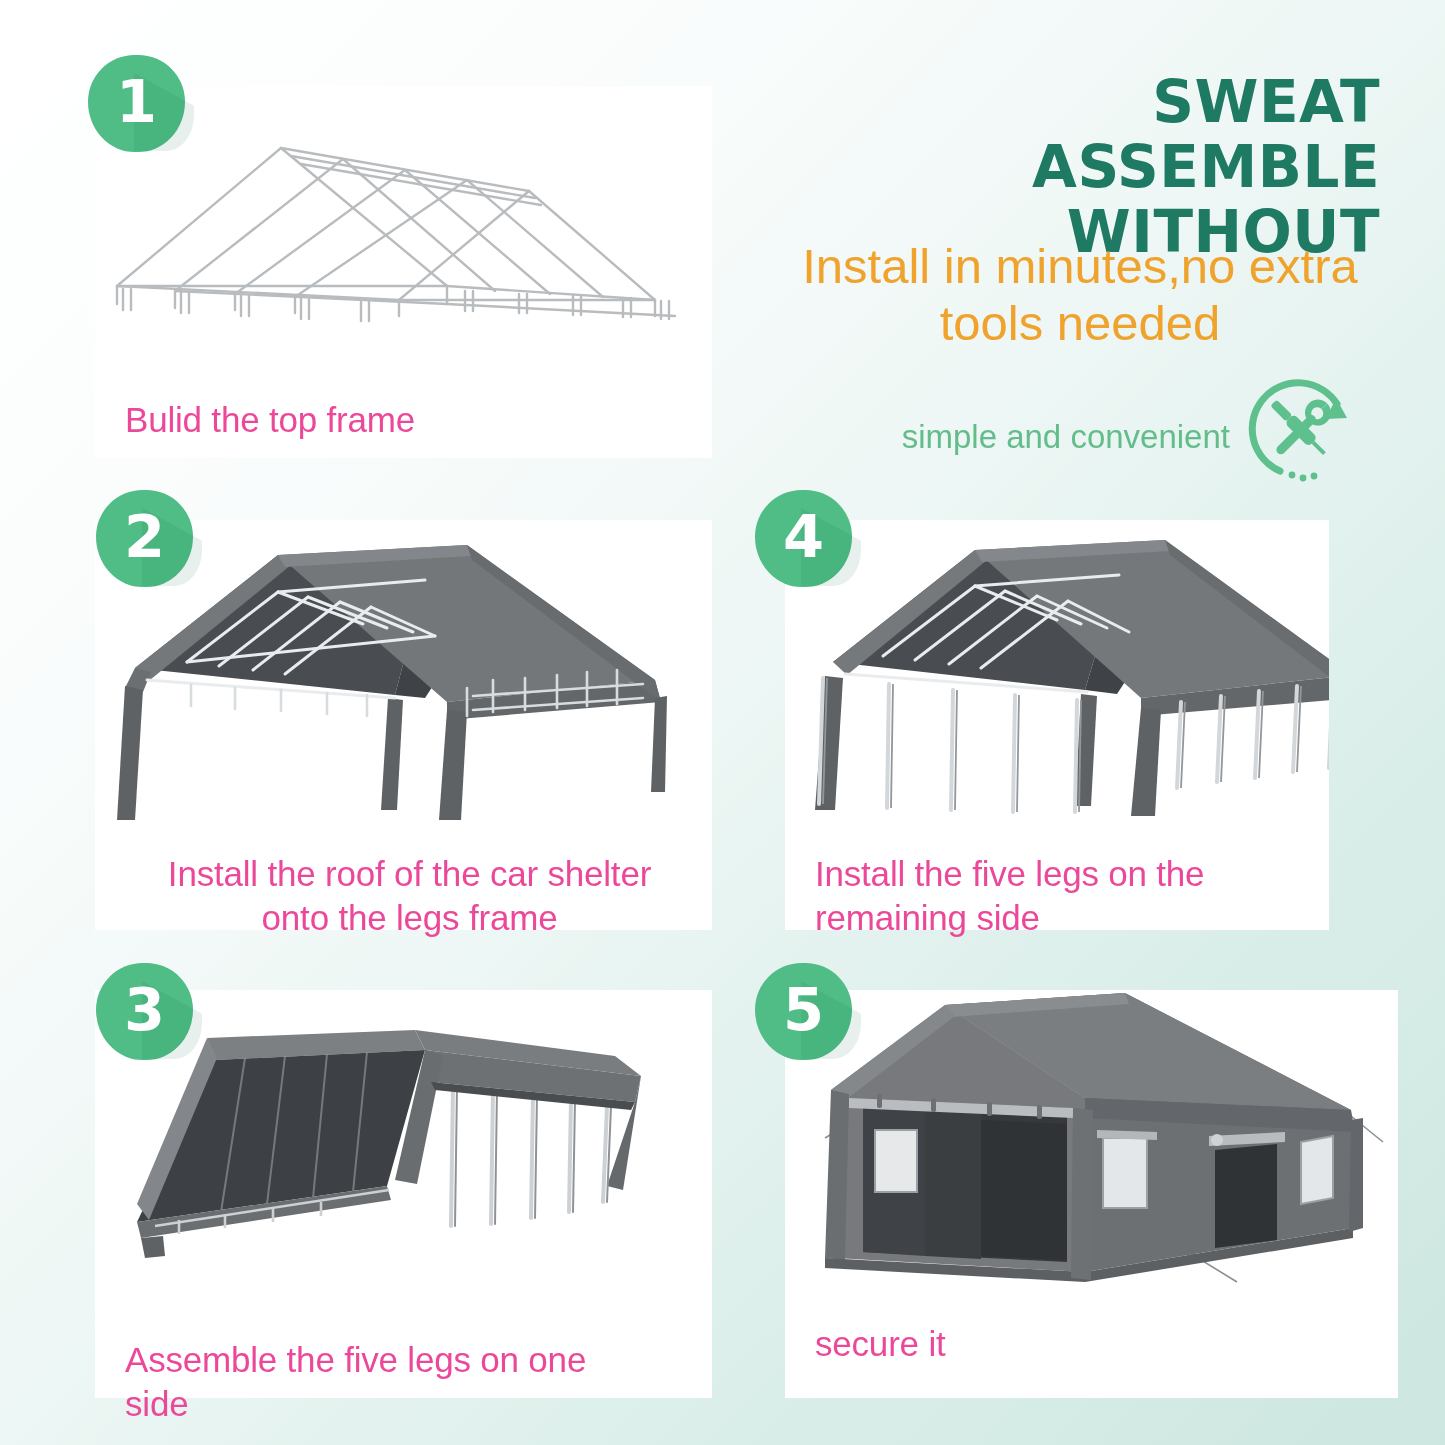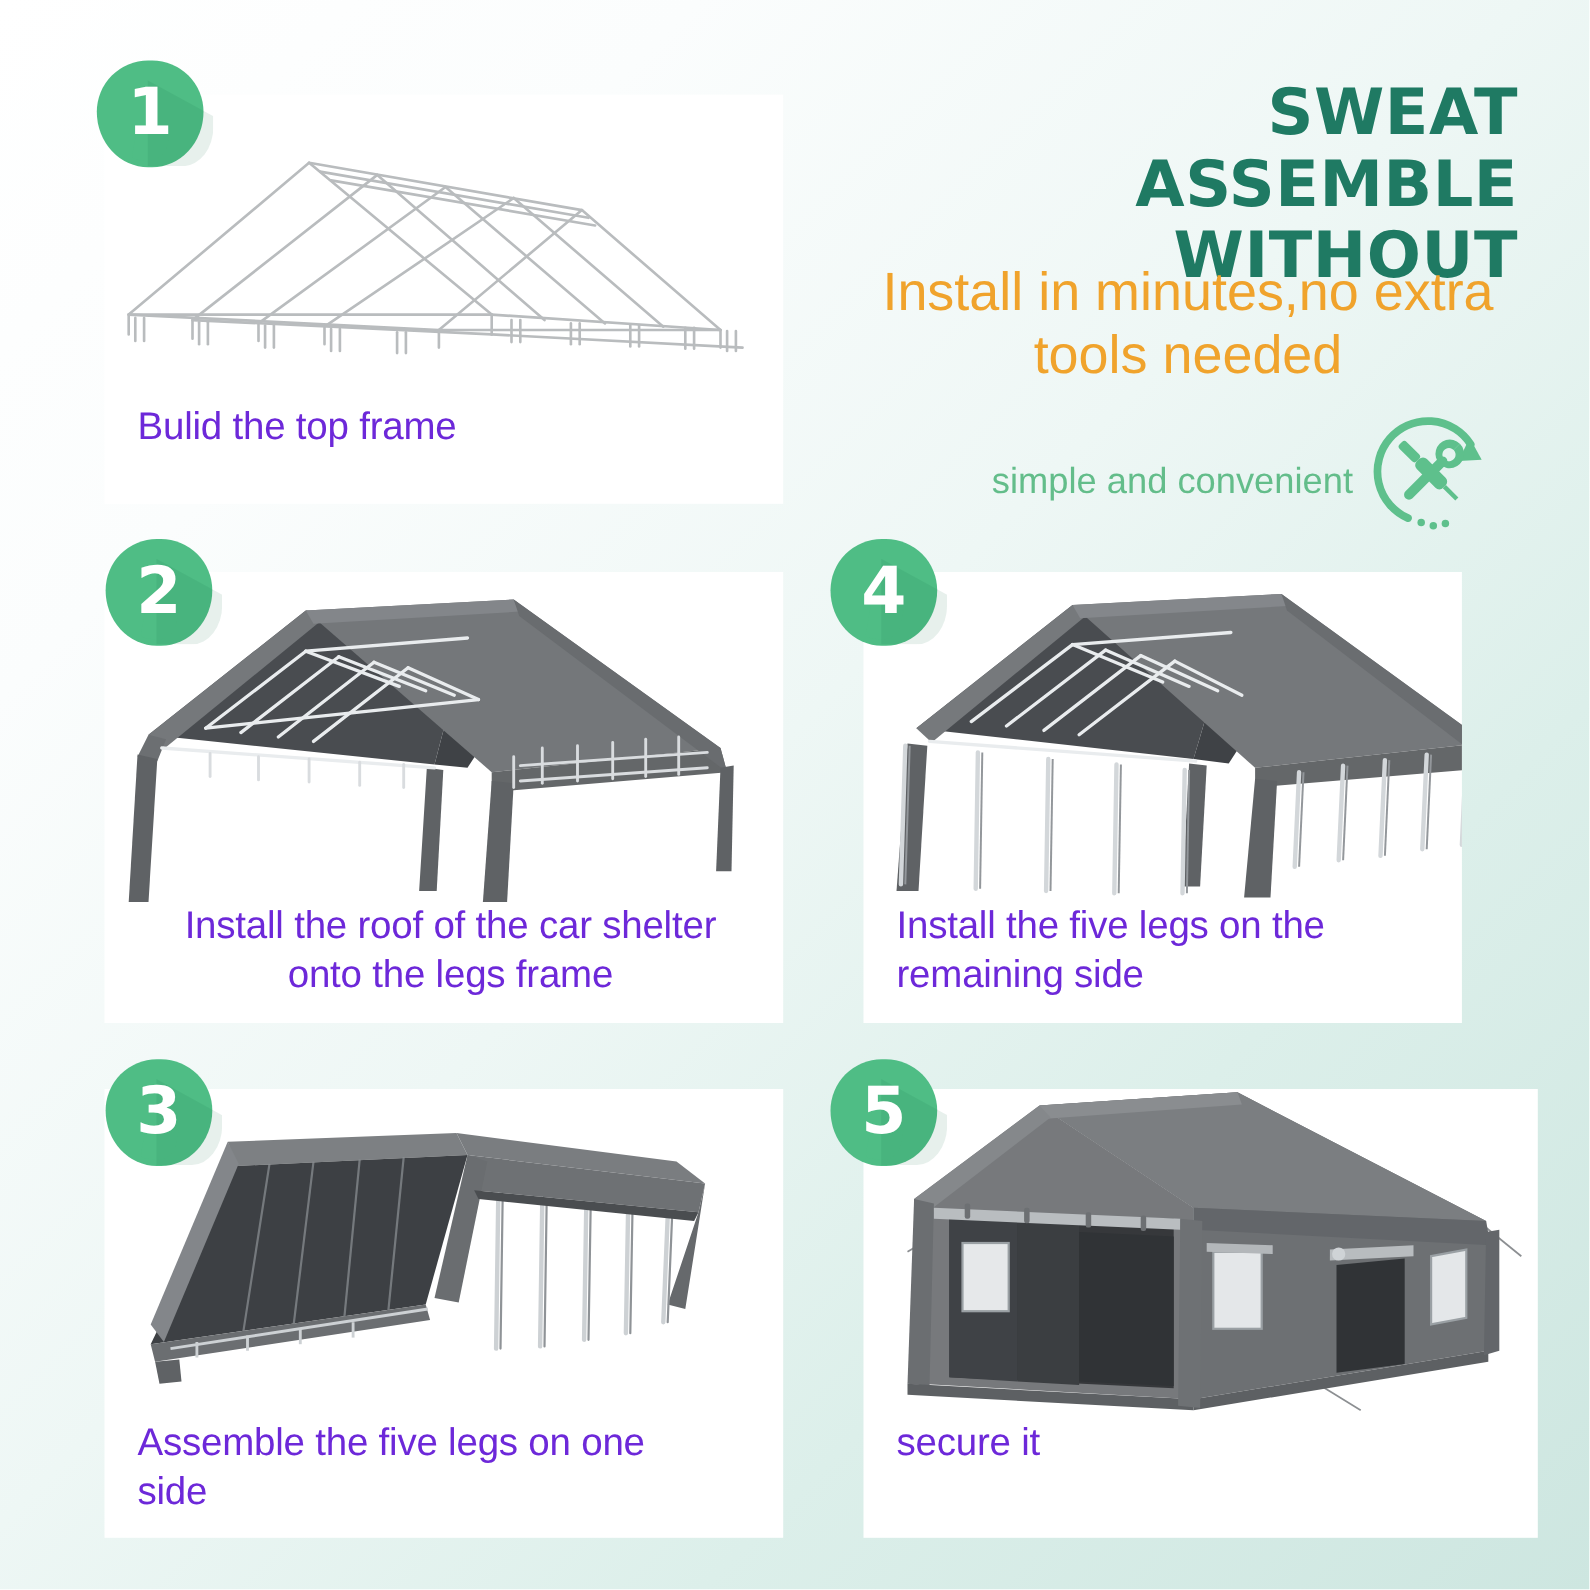--- a/index.html
+++ b/index.html
@@ -25,22 +25,23 @@
   .card .illus{
     position:absolute;
     left:0;right:0;top:0;
     overflow:hidden;
   }
   .card .caption{
     position:absolute;
     left:30px;right:18px;
     font-size:35px;
     line-height:1.26;
-    color:#6d28d9;
+    color:#ec4899;
     letter-spacing:-0.2px;
+    margin-top:32px;
   }
 
   
   .pin{
     position:absolute;
     width:97px;height:97px;
     z-index:6;
   }
   .pin .pin-body{
     position:absolute;
@@ -341,21 +342,21 @@
 
         <g stroke="#cdd1d4" stroke-width="2.6" fill="none">
           <path d="M60 236 L294 200"></path>
           <path d="M84 230 L84 244"></path>
           <path d="M130 224 L130 238"></path>
           <path d="M178 218 L178 232"></path>
           <path d="M226 212 L226 226"></path>
         </g>
       </svg>
     </div>
-    <div class="caption" style="top:300px;">
+    <div class="caption" style="top:316px;">
       <div>Assemble the five legs on one</div>
       <div>side</div>
     </div>
   </div>
   <div class="pin" style="left:96px;top:963px;">
     <div class="pin-body"></div>
     <div class="pin-tip"></div>
     <div class="pin-shadow"></div>
     <div class="pin-num">3</div>
   </div>

